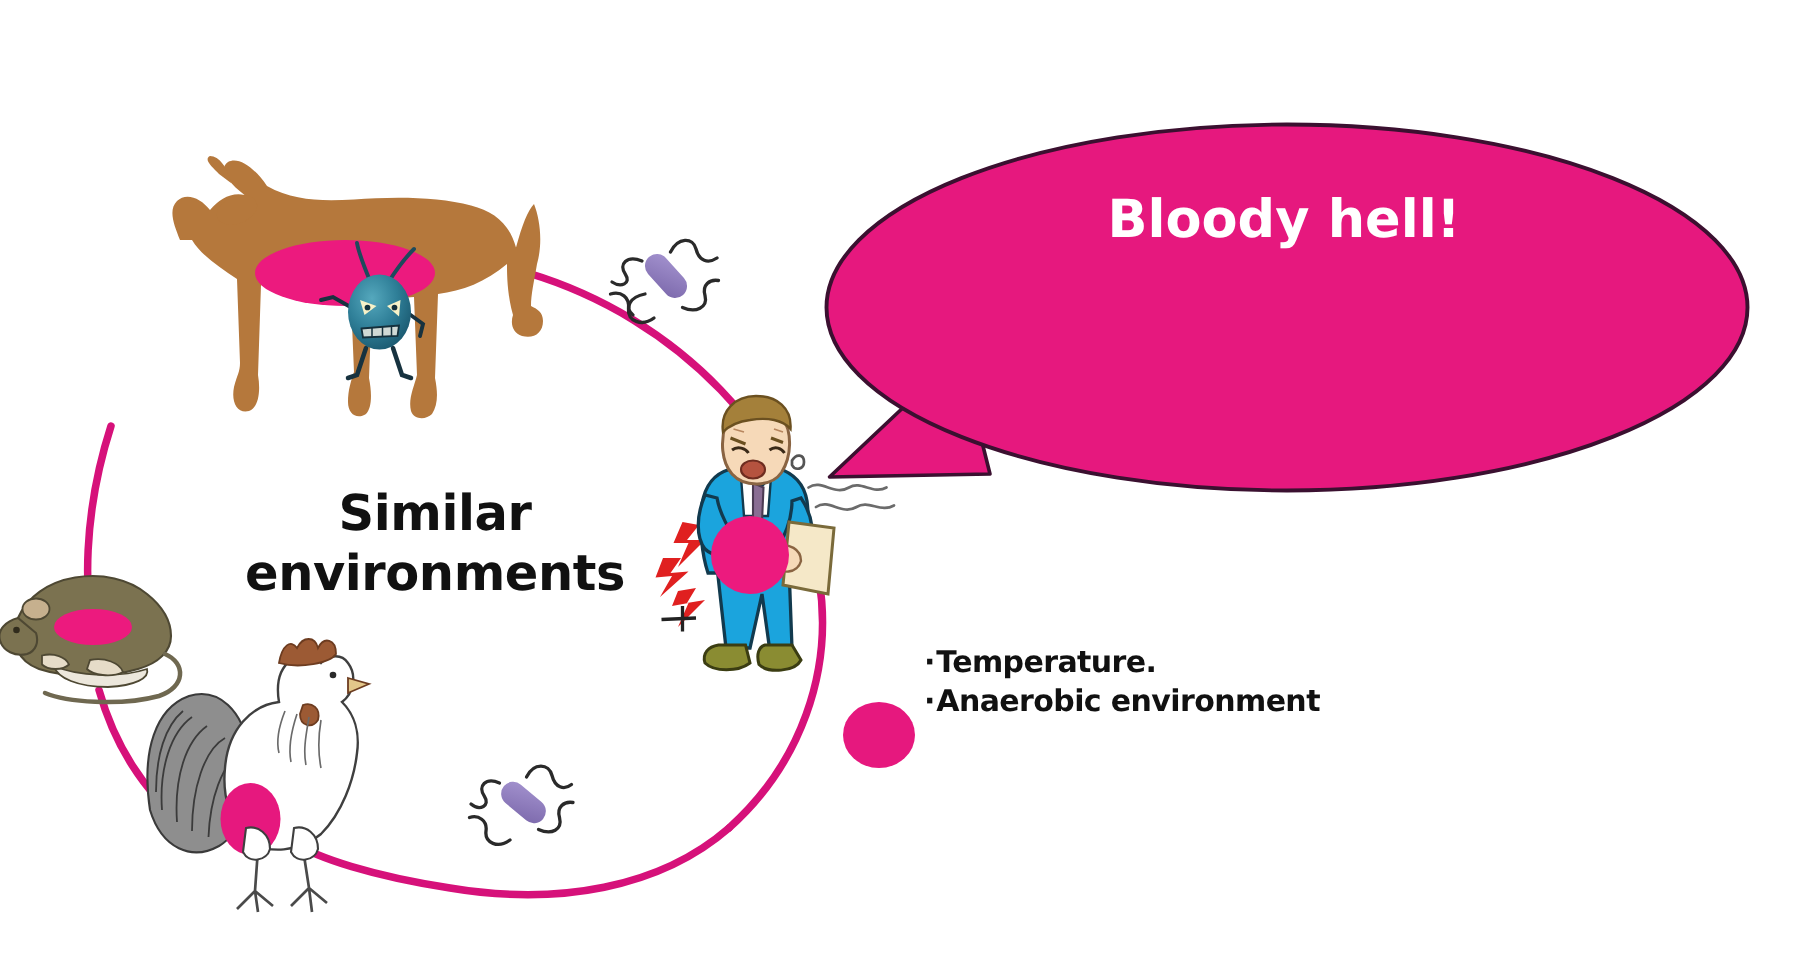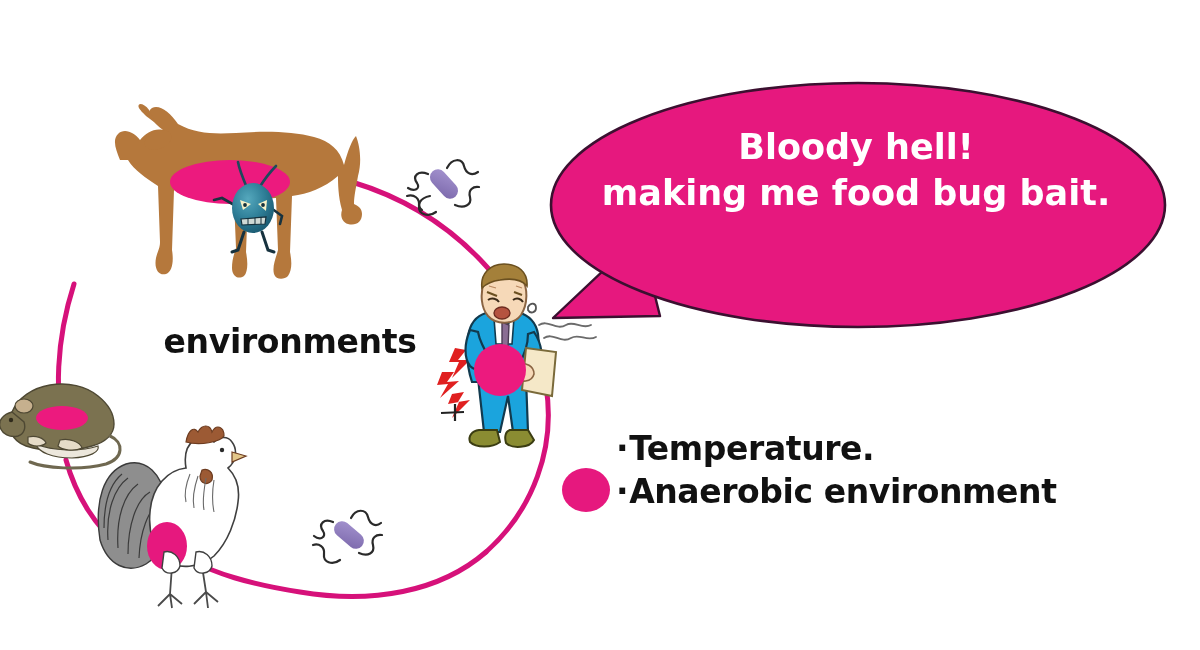--- a/index.html
+++ b/index.html
@@ -58,21 +58,21 @@
   }
   #bubble-text .bub-line { display: block; white-space: nowrap; }
 
   
   #factor-list {
     position: absolute;
     left: 616px;
     top: 428px;
     font-family: "DejaVu Sans", sans-serif;
     font-weight: bold;
-    font-size: 33px;
+    font-size: 20px;
     line-height: 1.30;
     color: #111111;
     letter-spacing: -0.4px;
   }
   #factor-list .factor-item {
     display: block;
     white-space: nowrap;
   }
   #factor-list .bullet-dot {
     display: inline-block;
@@ -341,24 +341,24 @@
     <g>
 
       <path fill="#e6187e" stroke="#3b1030" stroke-width="2.4" stroke-linejoin="round" d="M 640,236 L 660,316 L 553,318 Z"></path>
 
       <ellipse cx="858" cy="205" rx="307" ry="122" fill="#e6187e" stroke="#3b1030" stroke-width="2.6"></ellipse>
     </g>
   </svg>
 
   <div id="bubble-text">
     <span class="bub-line">Bloody hell!</span>
-    <span class="bub-line">making me food bug bait.</span>
   </div>
 
   <div id="center-caption">
+    <span class="cap-line">Similar</span>
     <span class="cap-line">environments</span>
   </div>
 
   <div id="list-marker-dot"></div>
 
   <div id="factor-list">
     <span class="factor-item"><span class="bullet-dot">·</span><span>Temperature.</span></span>
     <span class="factor-item"><span class="bullet-dot">·</span><span>Anaerobic environment</span></span>
   </div>
 

